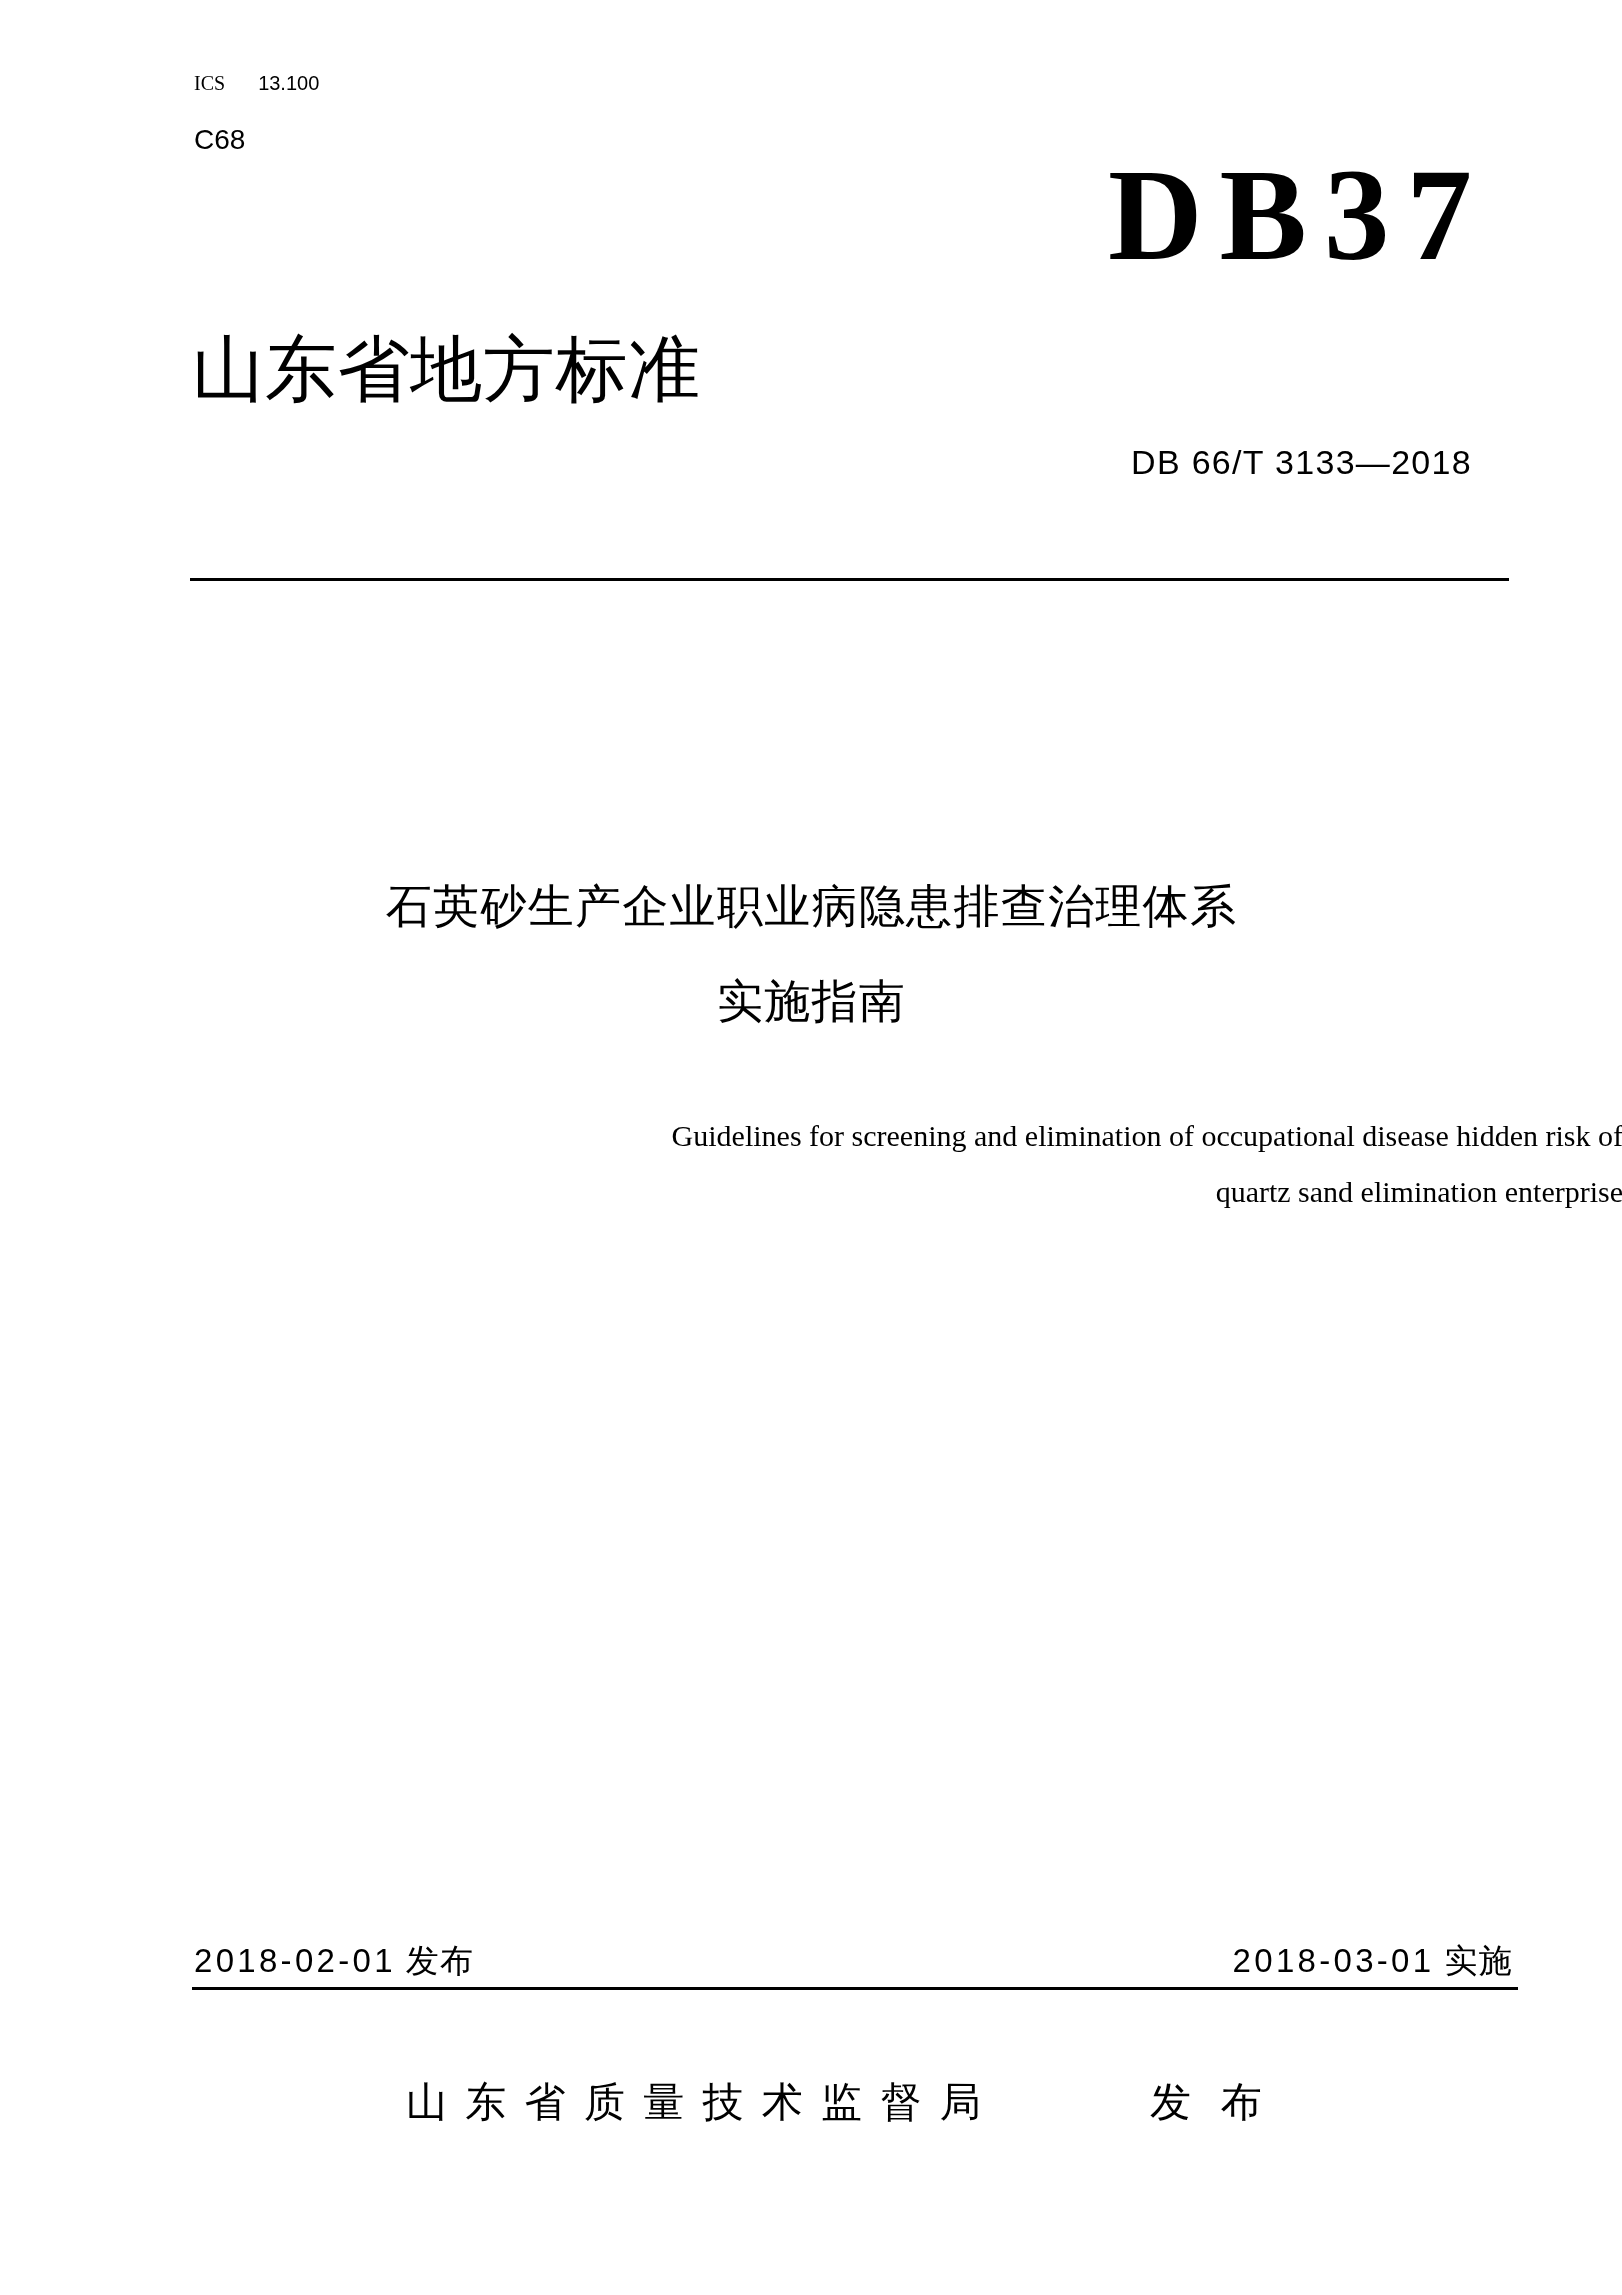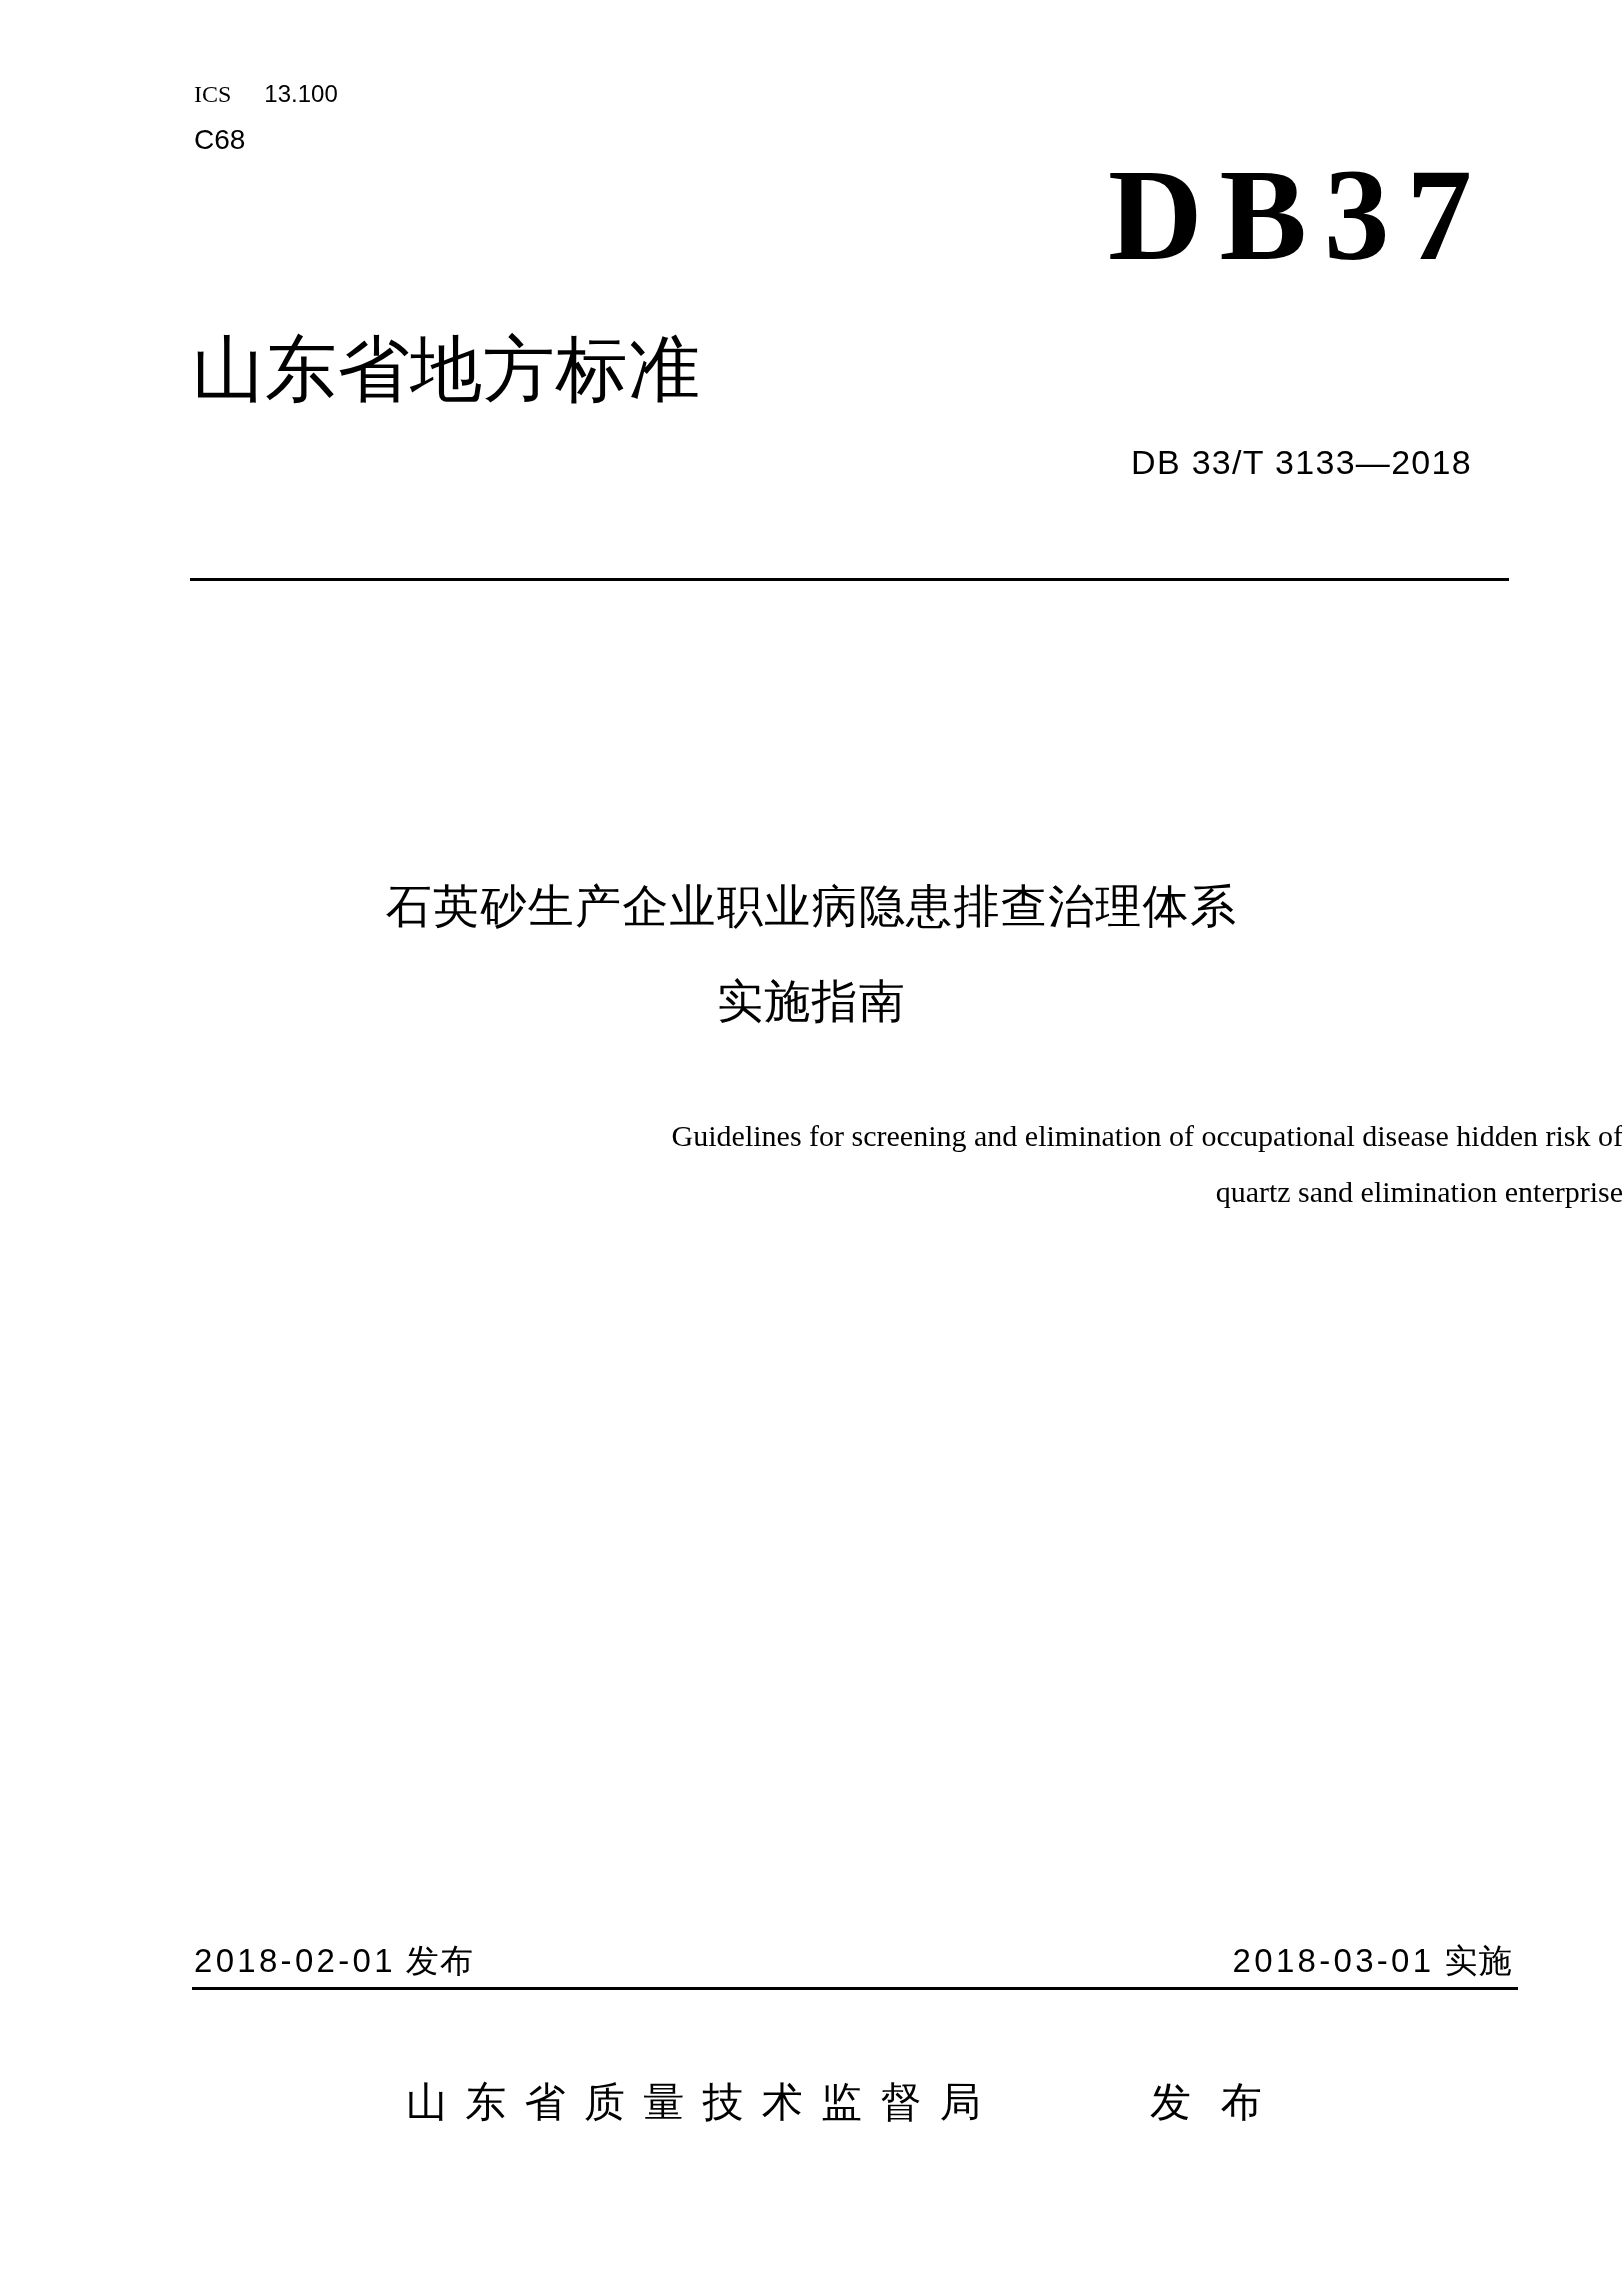--- a/index.html
+++ b/index.html
@@ -10,21 +10,21 @@
     width:1623px; height:2295px;
     background:var(--paper);
     color:var(--ink);
     margin:0 auto;
     overflow:hidden;
     font-family:"Liberation Sans","DejaVu Sans",sans-serif;
   }
   .serif { font-family:"Liberation Serif","DejaVu Serif",serif; }
   .sans  { font-family:"Liberation Sans","DejaVu Sans",sans-serif; }
 
-  .ics-row { position:absolute; left:194px; top:80px; font-size:24px; line-height:1.15; white-space:nowrap; }
+  .ics-row { position:absolute; left:194px; top:72px; font-size:20px; line-height:1.15; white-space:nowrap; }
   .ics-row .code { margin-left:33px; }
   .class-code { position:absolute; left:194px; top:124px; font-size:28px; line-height:1.15; }
 
   .db-logo {
     position:absolute; right:134px; top:149px;
     font-size:131px; font-weight:bold; line-height:1;
     letter-spacing:17px; white-space:nowrap;
   }
 
   .standard-category {
@@ -82,21 +82,21 @@
   <div class="ics-row">
     <span class="serif">ICS</span><span class="code sans">13.100</span>
   </div>
 
   <div class="class-code sans">C68</div>
 
   <div class="db-logo serif">DB37</div>
 
   <div class="standard-category sans">山东省地方标准</div>
 
-  <div class="standard-code sans">DB 33/T 3133—2018</div>
+  <div class="standard-code sans">DB 66/T 3133—2018</div>
 
   <div class="rule-top"></div>
 
   <div class="title-zh l1 sans">石英砂生产企业职业病隐患排查治理体系</div>
   <div class="title-zh l2 sans">实施指南</div>
 
   <div class="title-en l1 serif">Guidelines for screening and elimination of occupational disease hidden risk of</div>
   <div class="title-en l2 serif">quartz sand elimination enterprise</div>
 
   <div class="date-row">

